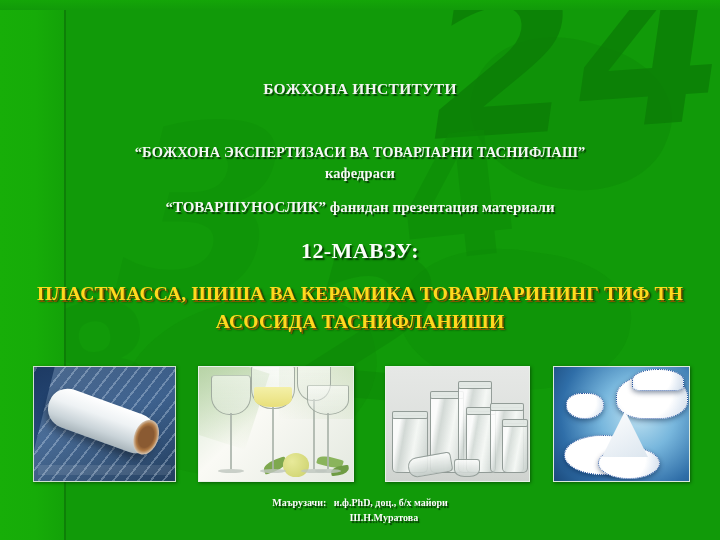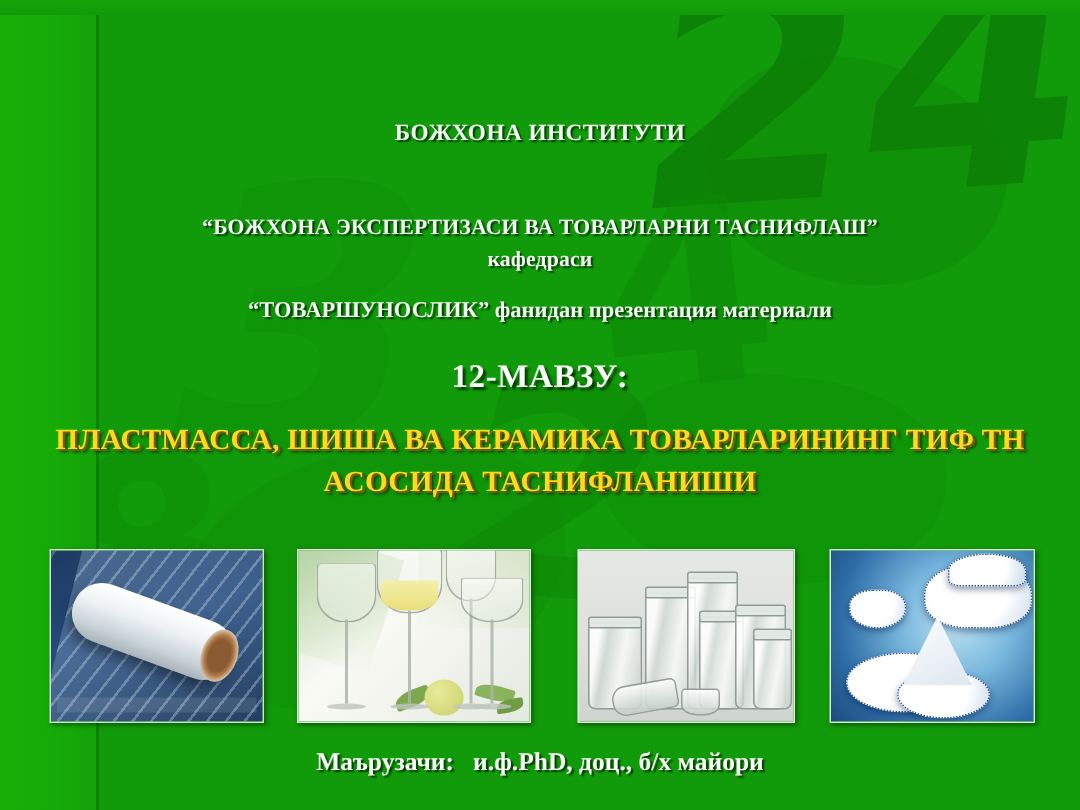--- a/index.html
+++ b/index.html
@@ -105,21 +105,21 @@
     color:#ffd91f;
     line-height:1.42;
     letter-spacing:.2px;
     text-shadow:
       1.6px 1.6px 0 #7a5a00,
       2.4px 2.4px 2px rgba(0,35,0,.85);
   }
 
   .presenter {
     top:496px;
-    font-size:17px; font-weight:bold; color:#fbfdfa;
+    font-size:10px; font-weight:bold; color:#fbfdfa;
     line-height:1.45;
     text-shadow:1.5px 1.5px 1px rgba(0,40,0,.8);
   }
   .presenter .line2 { display:block; padding-left:48px; }
 
   
   .strip { position:absolute; left:0; top:366px; width:720px; height:118px; }
   .pic {
     position:absolute; top:0; height:116px;
     overflow:hidden;
@@ -392,15 +392,16 @@
     </div>
 
   </div>
 
   <div class="txt presenter">
     <div>
       <span>Маърузачи:</span>
       &nbsp;
       <span>и.ф.PhD, доц., б/х майори</span>
     </div>
+    <span class="line2">Ш.Н.Муратова</span>
   </div>
 
 </div>
 
 </body></html>

